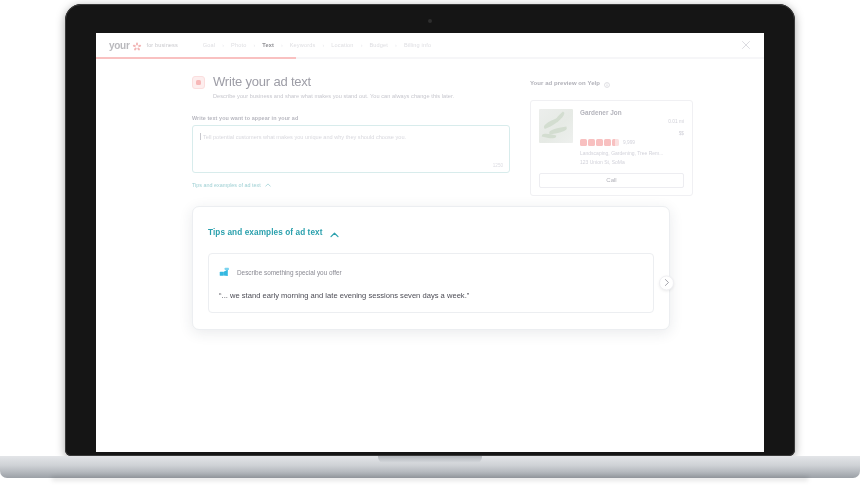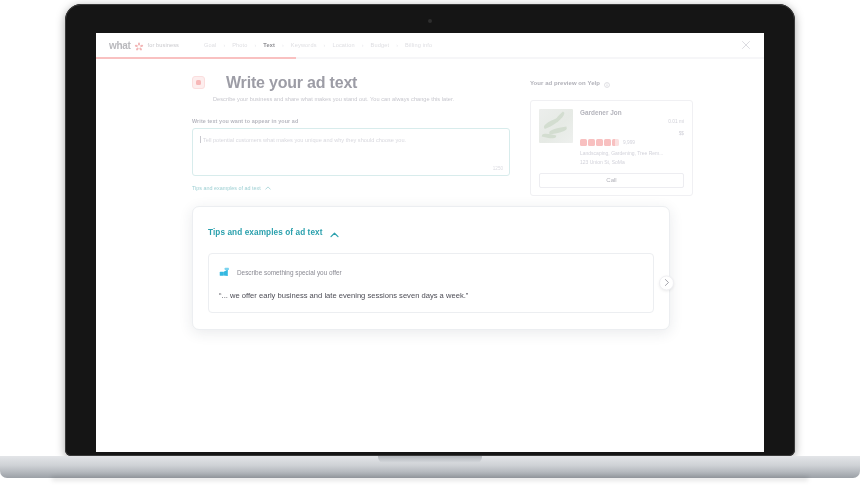--- a/index.html
+++ b/index.html
@@ -113,21 +113,21 @@
   
   #heading-row { display: flex; align-items: flex-start; gap: 8px; }
   #heading-icon {
     width: 13px; height: 13px; border-radius: 3px;
     background: #fdeeee; border: 1px solid #fbdede;
     display:flex; align-items:center; justify-content:center;
     margin-top: 2px; flex: none;
   }
   #heading-icon .dot { width:5px; height:5px; border-radius:1.5px; background:#f7b8b8; }
   #page-title {
-    font-size: 16px; font-weight: 700; color: #9d9da6; letter-spacing: -.2px; margin-left: 13px;
+    font-size: 13px; font-weight: 400; color: #9d9da6; letter-spacing: -.2px;
   }
   #page-sub {
     font-size: 5.6px; color: #c6c6cd; margin-top: 4px; letter-spacing: .05px;
   }
 
   
   #field-block { margin-top: 16px; }
   #field-label { font-size: 5.4px; color: #b8b8c0; font-weight:700; margin-bottom: 4px; letter-spacing:.1px;}
   #textarea-box {
     position: relative;
@@ -232,21 +232,21 @@
 
 <div id="laptop-mock">
   <div id="laptop-lid"></div>
   <div id="laptop-bezel-inner"></div>
   <div id="laptop-camera"></div>
 
   <div id="screen">
 
     <div id="topnav">
       <div id="brand">
-        <span class="yelp-word">what</span>
+        <span class="yelp-word">your</span>
         <span class="yelp-burst">
           <i></i>
             <i></i>
             <i></i>
             <i></i>
             <i></i>
         </span>
         <span class="brand-tag">for business</span>
       </div>
 
@@ -375,21 +375,21 @@
           <div class="tip-head">
             <span>
               <svg width="11" height="11" viewBox="0 0 12 12">
                 <rect x="0.8" y="5.2" width="4" height="4.4" rx="0.7" fill="#35b8e0"></rect>
                 <path d="M4.6 5.4 L9.6 2.6 L9.6 9.9 L4.6 9.2 Z" fill="#35b8e0"></path>
                 <rect x="6.2" y="0.8" width="4.6" height="2.4" rx="0.6" fill="#7ad3ef"></rect>
               </svg>
             </span>
             <span class="tip-head-label">Describe something special you offer</span>
           </div>
-          <div class="tip-quote">“... we offer early business and late evening sessions seven days a week.”</div>
+          <div class="tip-quote">“... we stand early morning and late evening sessions seven days a week.”</div>
         </div>
 
 
         <div id="carousel-next">
           <svg width="6" height="8" viewBox="0 0 6 8">
               <path d="M1.4 1 L4.5 4 L1.4 7" fill="none" stroke="#9a9aa3" stroke-width="0.9" stroke-linecap="round" stroke-linejoin="round"></path>
             </svg>
         </div>
       </div>
     </div>

